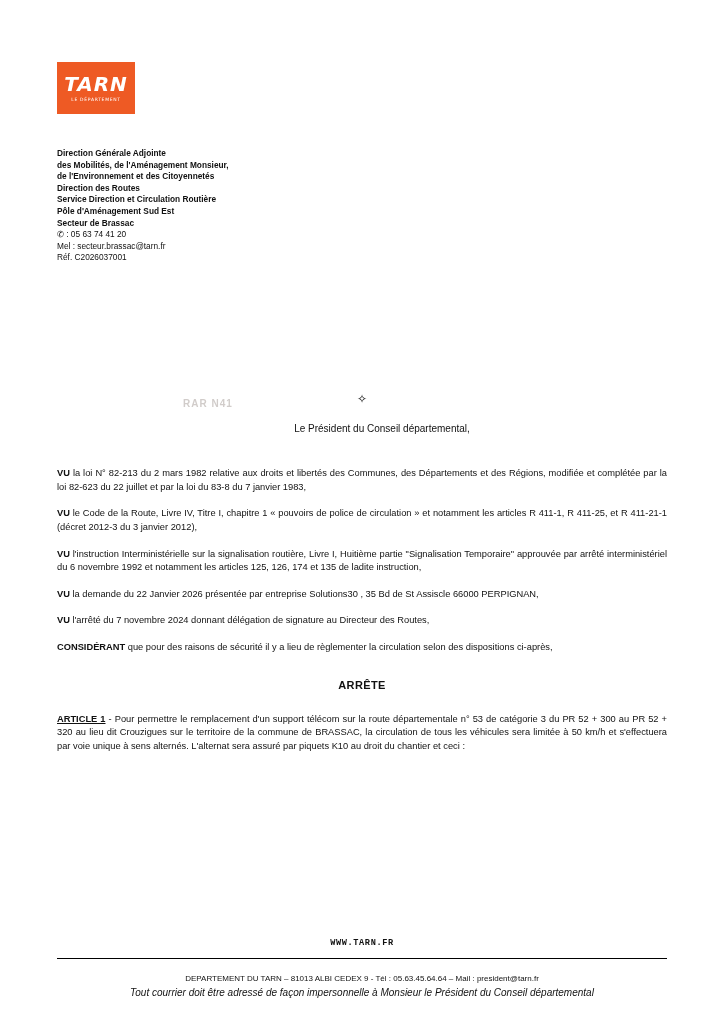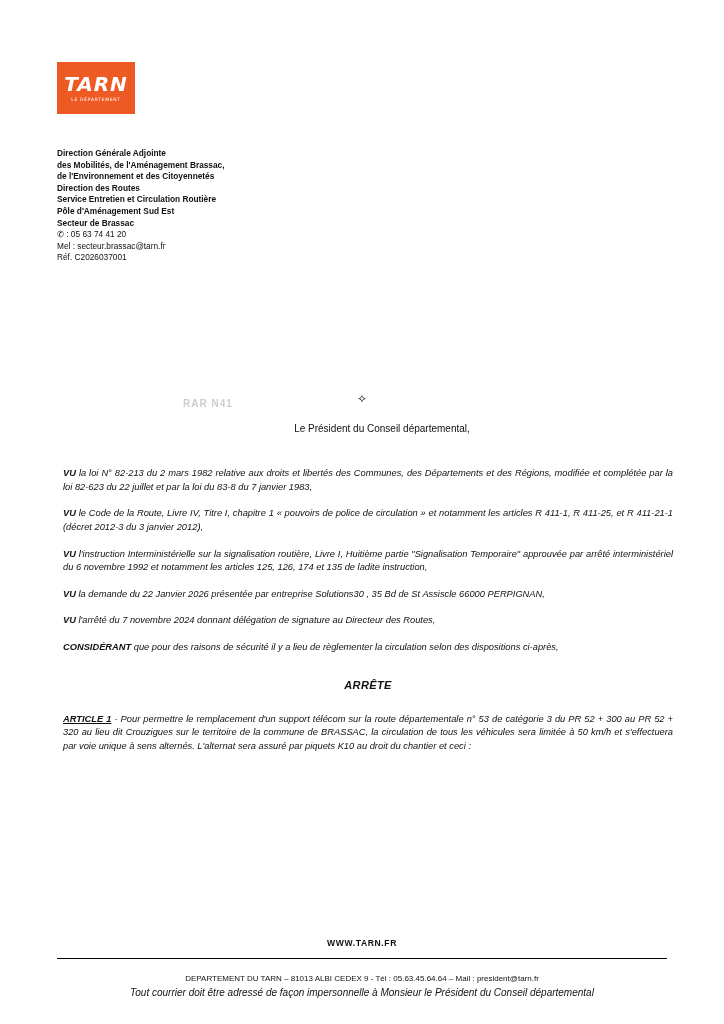--- a/index.html
+++ b/index.html
@@ -103,24 +103,23 @@
     top: 423px;
     width: 724px;
     text-align: center;
     font-size: 10px;
     margin-left: 20px;
   }
 
   
   .body {
     position: absolute;
-    left: 63px;
+    left: 57px;
     top: 458px;
     width: 610px;
-    font-style: italic;
   }
   .para {
     font-size: 9.3px;
     line-height: 13.6px;
     text-align: justify;
     margin-bottom: 13px;
   }
   .para .lead { font-weight: bold; }
 
   .arrete-word {
@@ -159,20 +158,21 @@
   }
   .footer-site {
     position: absolute;
     left: 0;
     top: 938px;
     width: 724px;
     text-align: center;
     font-size: 8.6px;
     font-weight: bold;
     letter-spacing: 0.6px;
+    font-family: Liberation Mono, monospace;
   }
   .footer-line1 {
     position: absolute;
     left: 0;
     top: 974px;
     width: 724px;
     text-align: center;
     font-size: 8px;
   }
   .footer-line2 {
@@ -190,24 +190,24 @@
 
 <div class="page">
 
   <div class="logo-block">
     <div class="logo-word">TARN</div>
     <div class="logo-sub">LE DÉPARTEMENT</div>
   </div>
 
   <div class="sender">
     <div class="ln b">Direction Générale Adjointe</div>
-    <div class="ln b">des Mobilités, de l'Aménagement Brassac,</div>
+    <div class="ln b">des Mobilités, de l'Aménagement Monsieur,</div>
     <div class="ln b">de l'Environnement et des Citoyennetés</div>
     <div class="ln b">Direction des Routes</div>
-    <div class="ln b">Service Entretien et Circulation Routière</div>
+    <div class="ln b">Service Direction et Circulation Routière</div>
     <div class="ln b">Pôle d'Aménagement Sud Est</div>
     <div class="ln b">Secteur de Brassac</div>
     <div class="ln">✆ : 05 63 74 41 20</div>
     <div class="ln">Mel : secteur.brassac@tarn.fr</div>
     <div class="ln">Réf. C2026037001</div>
   </div>
 
   <div class="title">
   </div>
 

